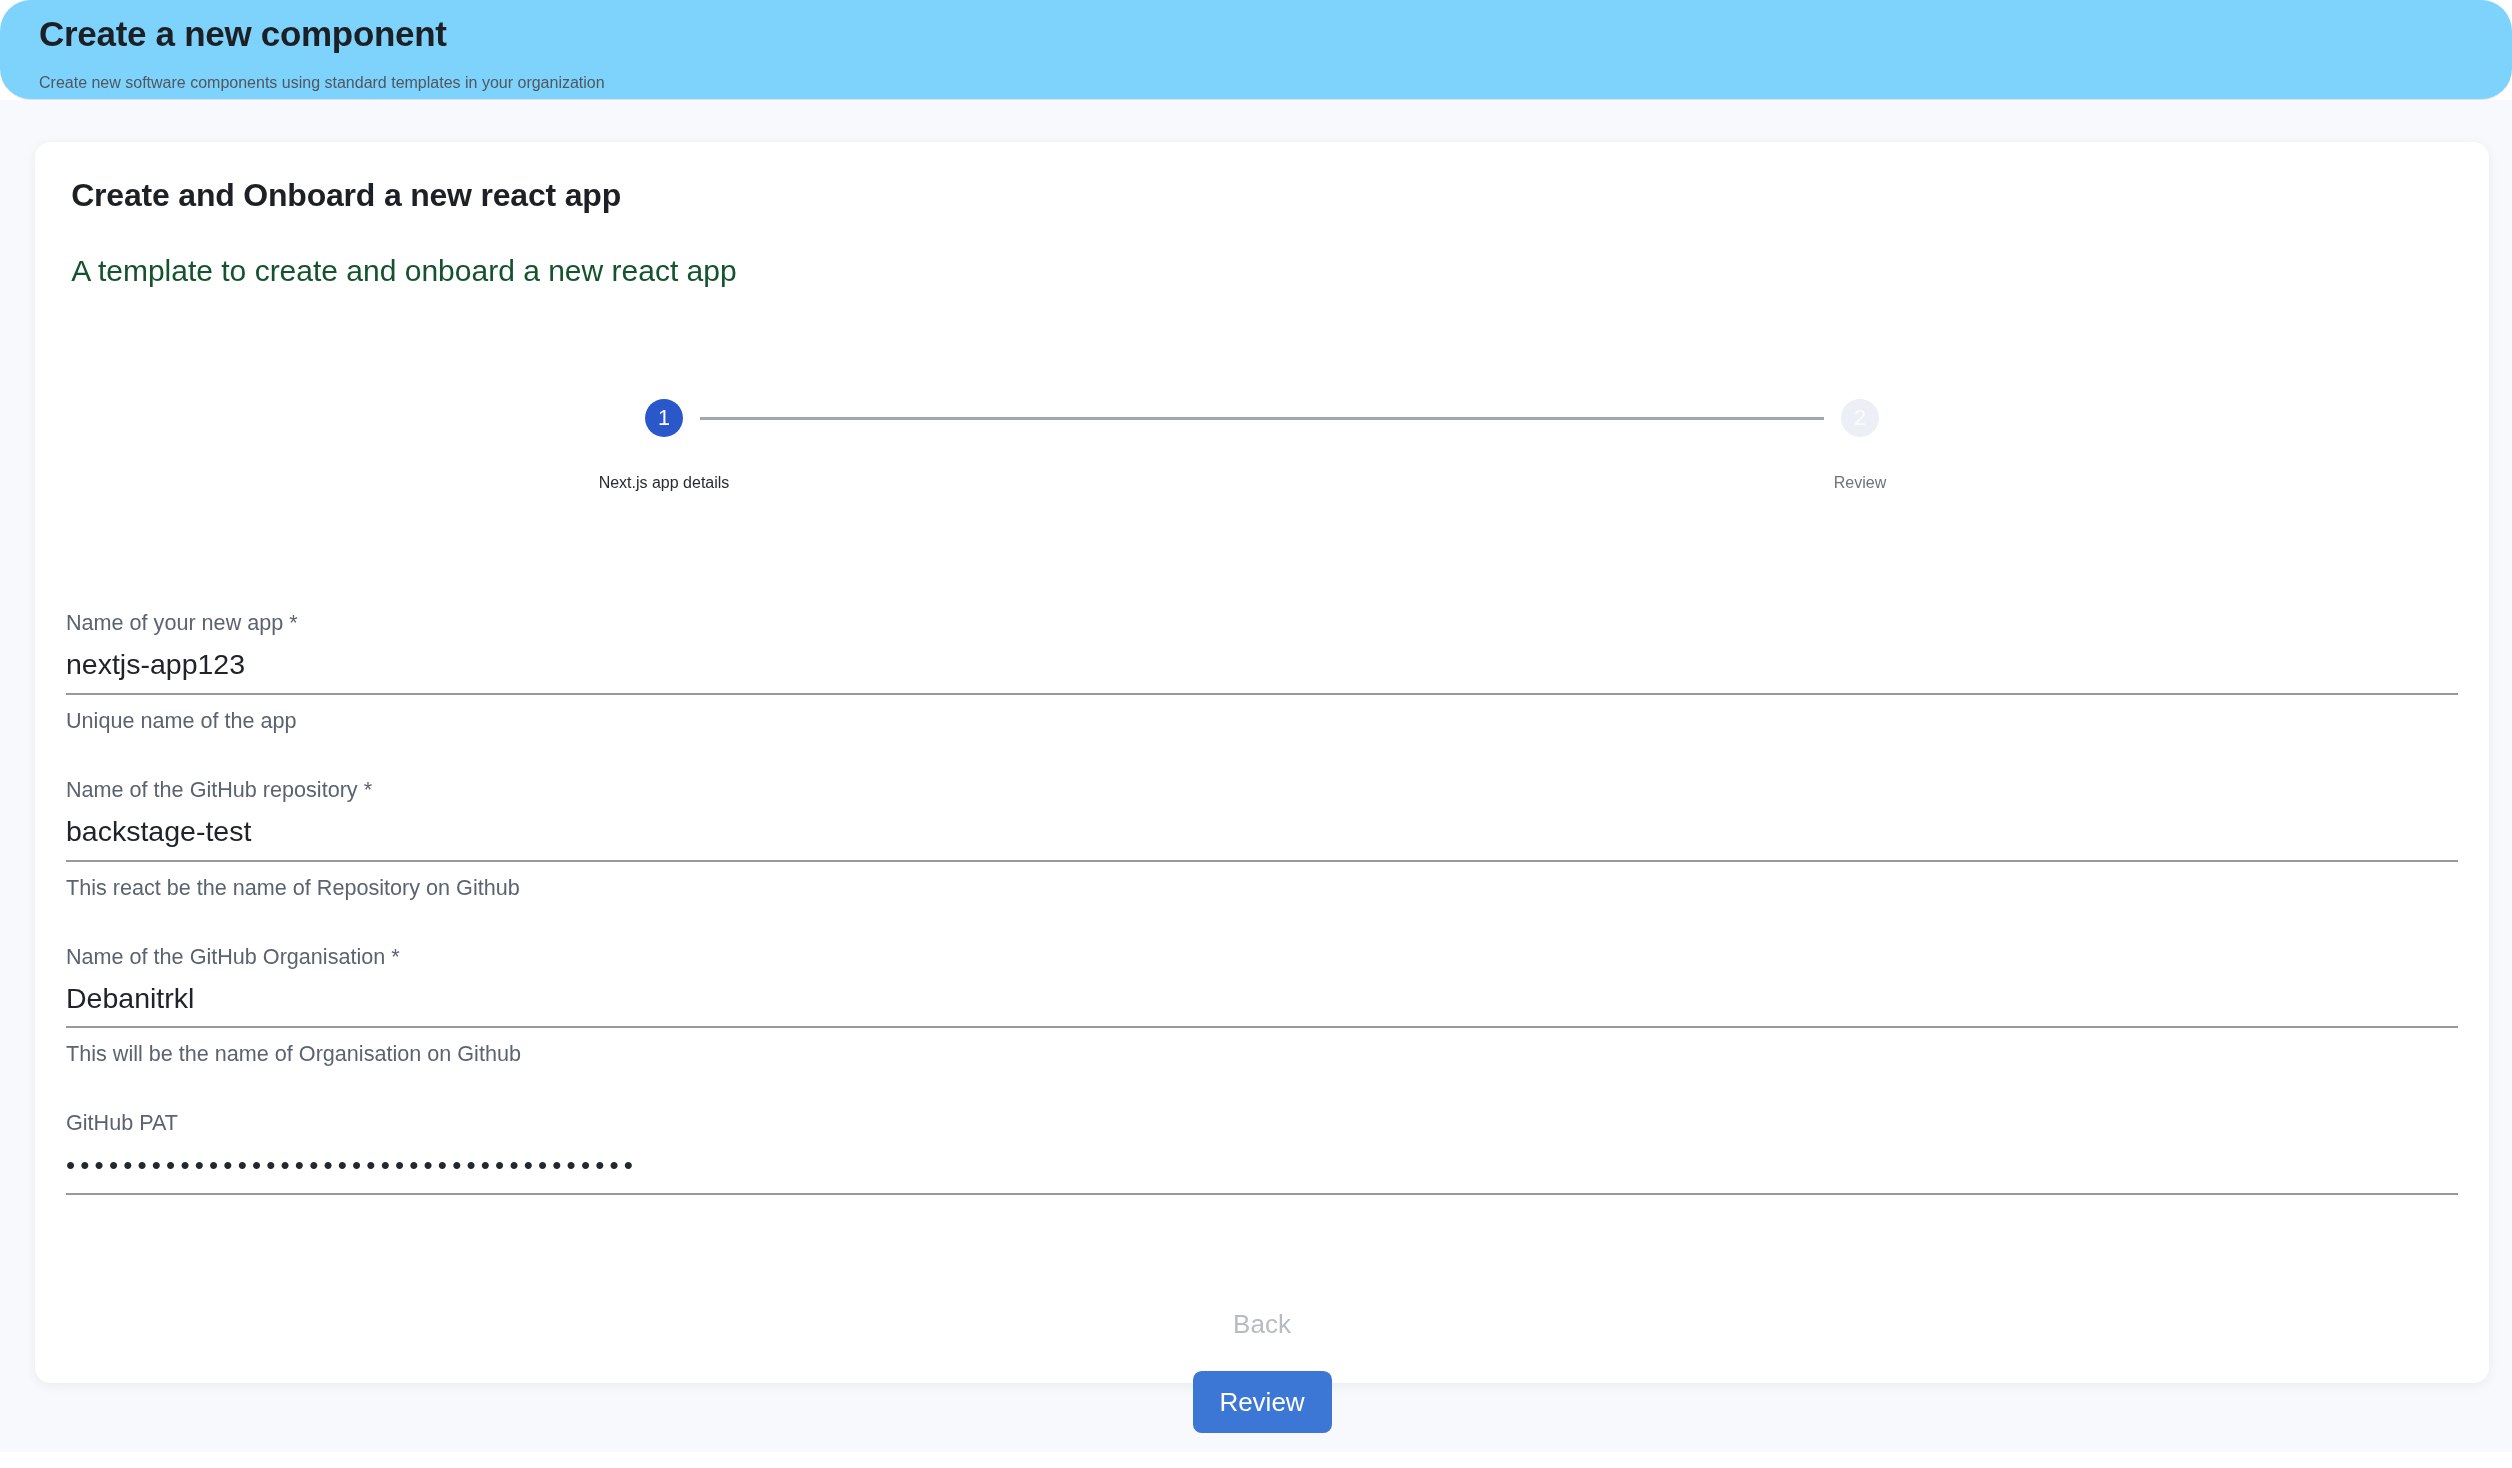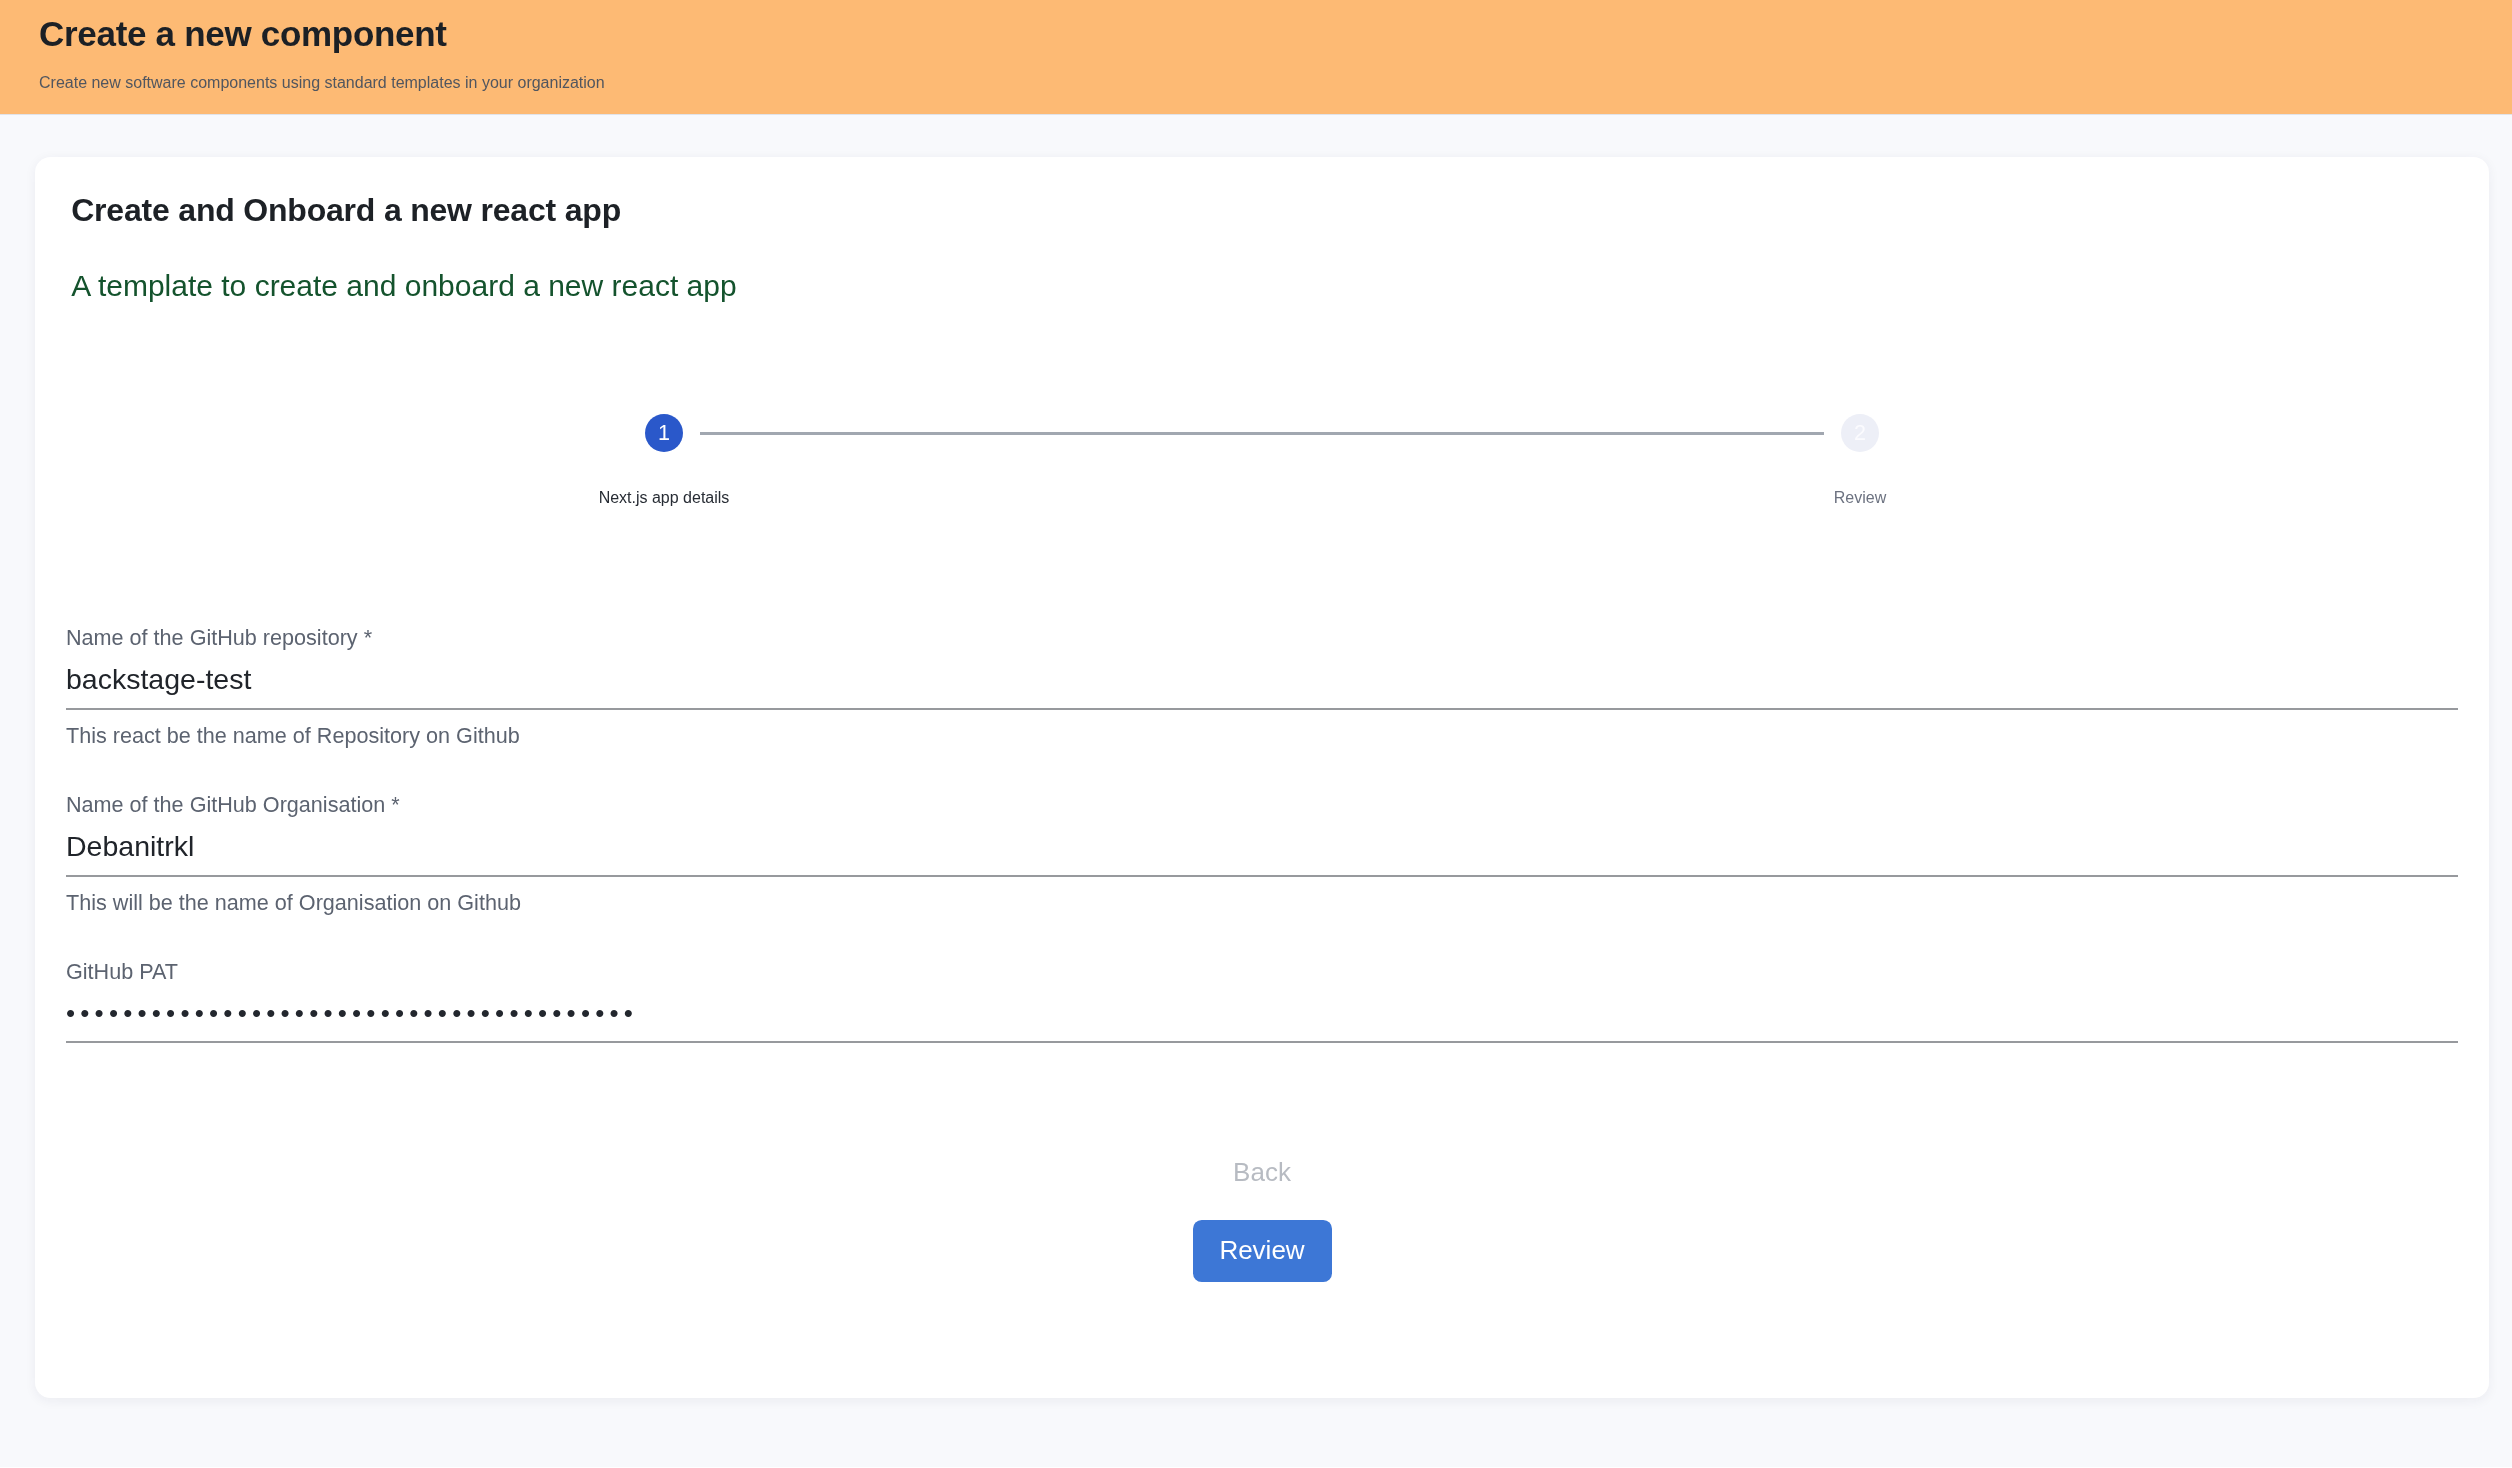--- a/index.html
+++ b/index.html
@@ -5,24 +5,25 @@
   * { box-sizing: border-box; margin: 0; padding: 0; }
   html, body {
     width: 2512px; height: 1469px;
     font-family: "Liberation Sans", sans-serif;
     background: #ffffff;
     overflow: hidden;
   }
 
   
   .page-header {
-    height: 115px;
+    height: 100px;
     padding: 12px 39px 0 39px;
-    background: #fdba74;
+    background: #7dd3fc;
     border-bottom: 1.7px solid #e1e3e9;
+    border-radius: 31px;
   }
   .page-title {
     font-size: 35px;
     font-weight: 700;
     color: #1c2025;
     letter-spacing: -0.3px;
     line-height: 43px;
   }
   .page-subtitle {
     margin-top: 12px;
@@ -191,20 +192,25 @@
       </div>
 
       <div class="step">
         <div class="step-circle upcoming">2</div>
         <div class="step-label upcoming">Review</div>
       </div>
     </div>
 
     <form class="component-form">
 
+      <div class="form-field">
+        <label class="field-label">Name of your new app *</label>
+        <input type="text" class="field-input" value="nextjs-app123" style="">
+        <div class="field-helper">Unique name of the app</div>
+      </div>
 
       <div class="form-field">
         <label class="field-label">Name of the GitHub repository *</label>
         <input type="text" class="field-input" value="backstage-test" style="">
         <div class="field-helper">This react be the name of Repository on Github</div>
       </div>
 
       <div class="form-field">
         <label class="field-label">Name of the GitHub Organisation *</label>
         <input type="text" class="field-input" value="Debanitrkl" style="">

